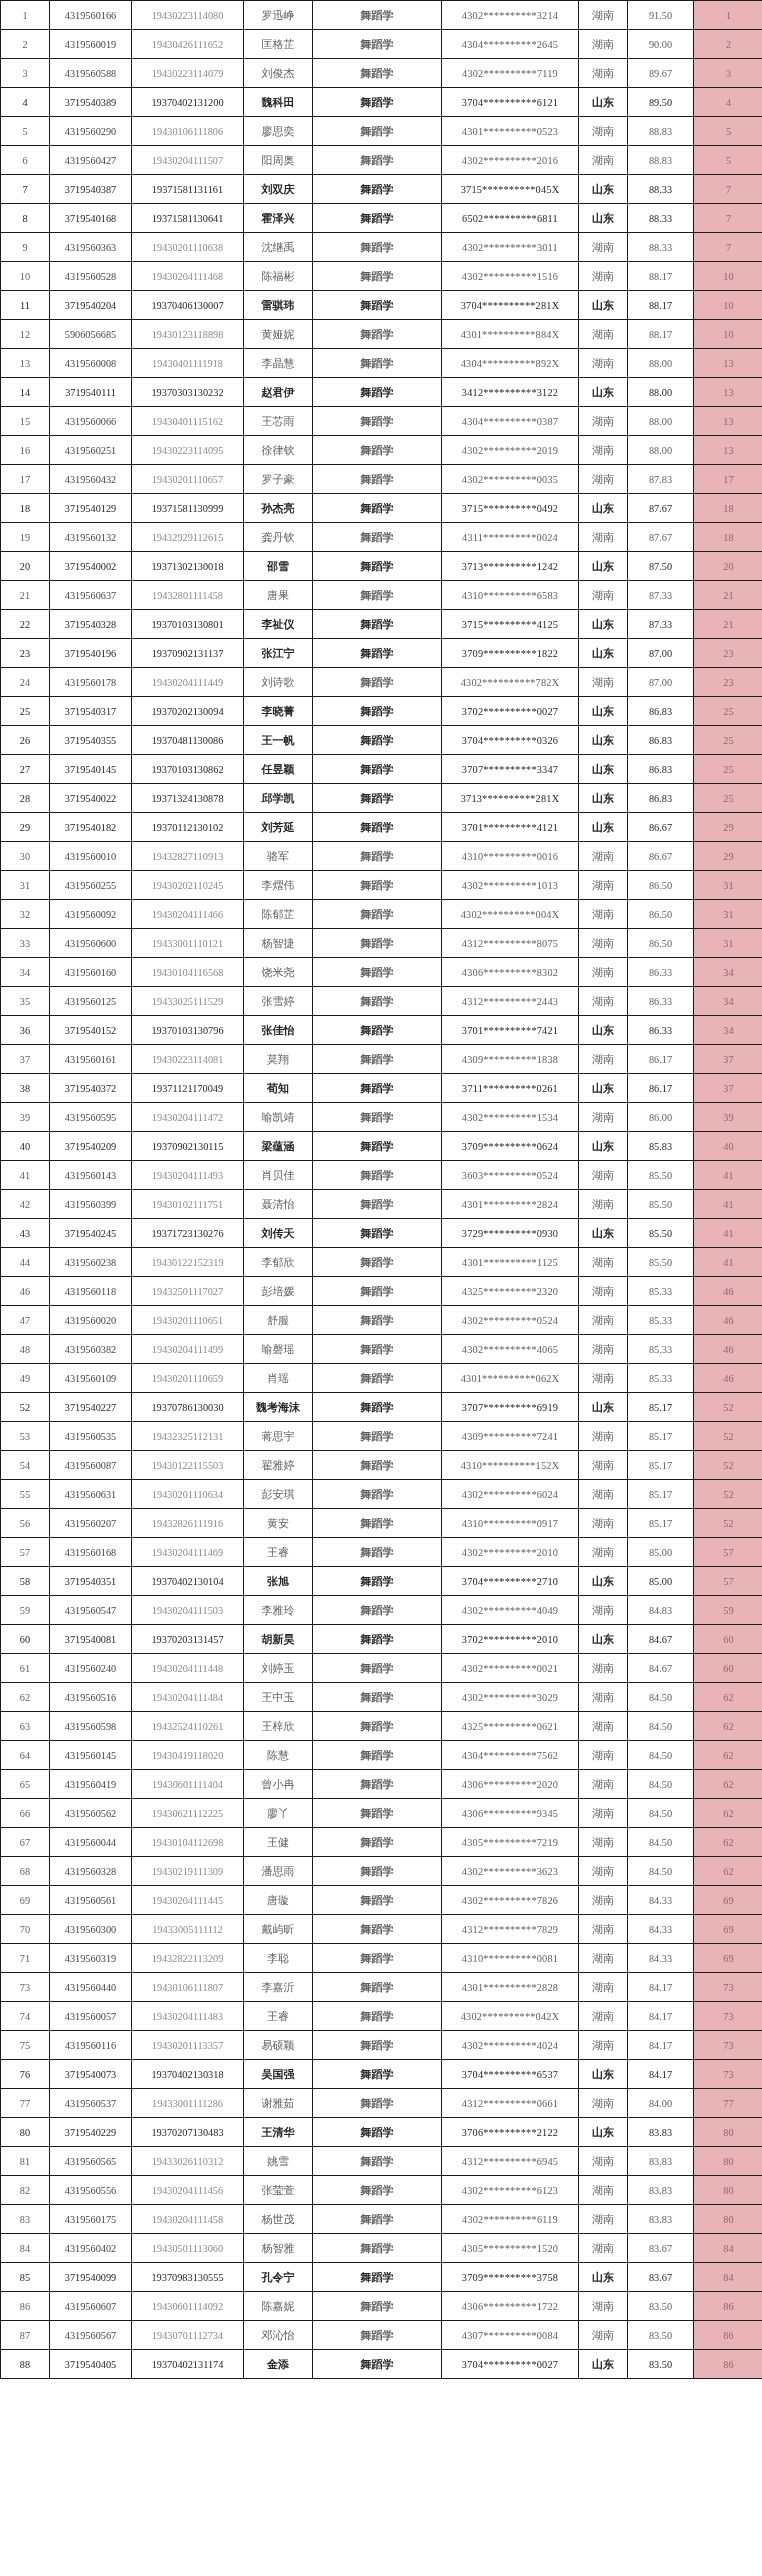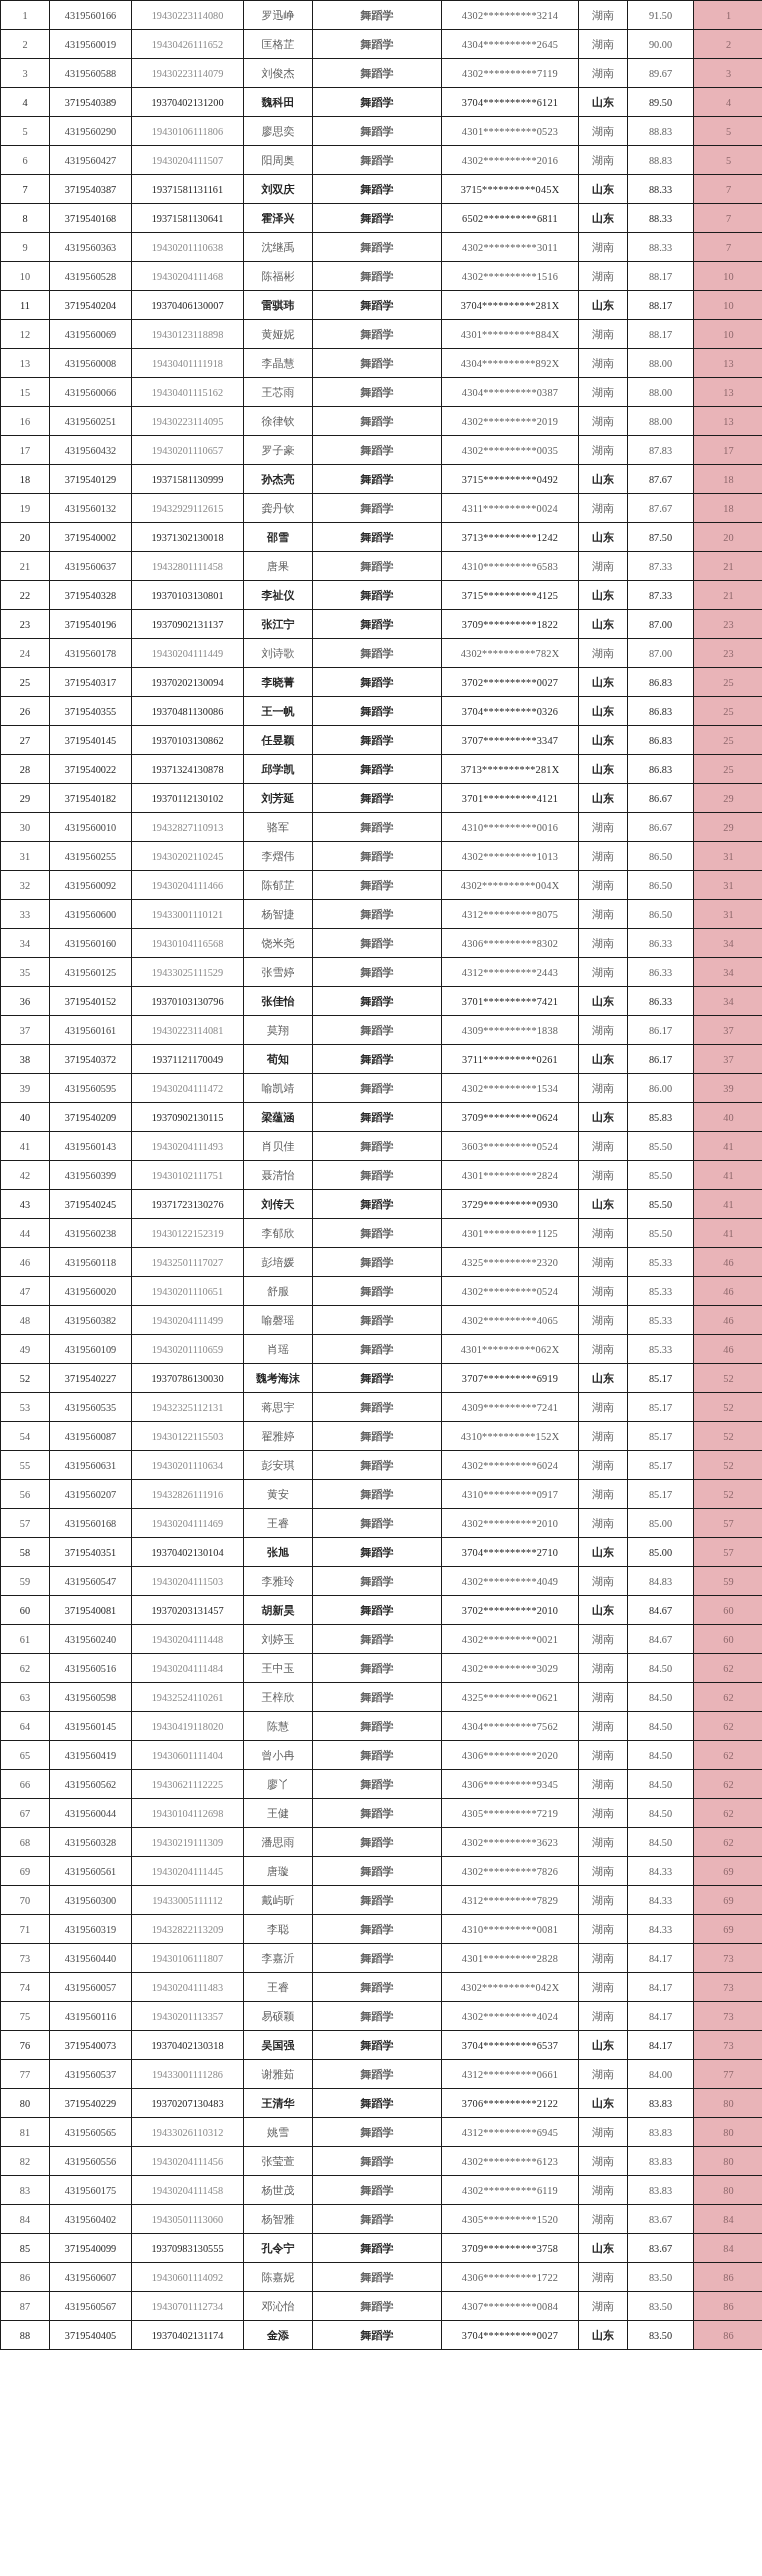--- a/index.html
+++ b/index.html
@@ -183,37 +183,48 @@
           <td class="c-exam_no">19370406130007</td>
           <td class="c-name">雷骐玮</td>
           <td class="c-major">舞蹈学</td>
           <td class="c-masked_id">3704**********281X</td>
           <td class="c-province">山东</td>
           <td class="c-score">88.17</td>
           <td class="c-rank">10</td>
         </tr>
         <tr class="hunan">
           <td class="c-no">12</td>
-          <td class="c-reg_id">4319560069</td>
+          <td class="c-reg_id">5906056685</td>
           <td class="c-exam_no">19430123118898</td>
           <td class="c-name">黄娅妮</td>
           <td class="c-major">舞蹈学</td>
           <td class="c-masked_id">4301**********884X</td>
           <td class="c-province">湖南</td>
           <td class="c-score">88.17</td>
           <td class="c-rank">10</td>
         </tr>
         <tr class="hunan">
           <td class="c-no">13</td>
           <td class="c-reg_id">4319560008</td>
           <td class="c-exam_no">19430401111918</td>
           <td class="c-name">李晶慧</td>
           <td class="c-major">舞蹈学</td>
           <td class="c-masked_id">4304**********892X</td>
           <td class="c-province">湖南</td>
+          <td class="c-score">88.00</td>
+          <td class="c-rank">13</td>
+        </tr>
+        <tr class="shandong">
+          <td class="c-no">14</td>
+          <td class="c-reg_id">3719540111</td>
+          <td class="c-exam_no">19370303130232</td>
+          <td class="c-name">赵君伊</td>
+          <td class="c-major">舞蹈学</td>
+          <td class="c-masked_id">3412**********3122</td>
+          <td class="c-province">山东</td>
           <td class="c-score">88.00</td>
           <td class="c-rank">13</td>
         </tr>
         <tr class="hunan">
           <td class="c-no">15</td>
           <td class="c-reg_id">4319560066</td>
           <td class="c-exam_no">19430401115162</td>
           <td class="c-name">王芯雨</td>
           <td class="c-major">舞蹈学</td>
           <td class="c-masked_id">4304**********0387</td>

